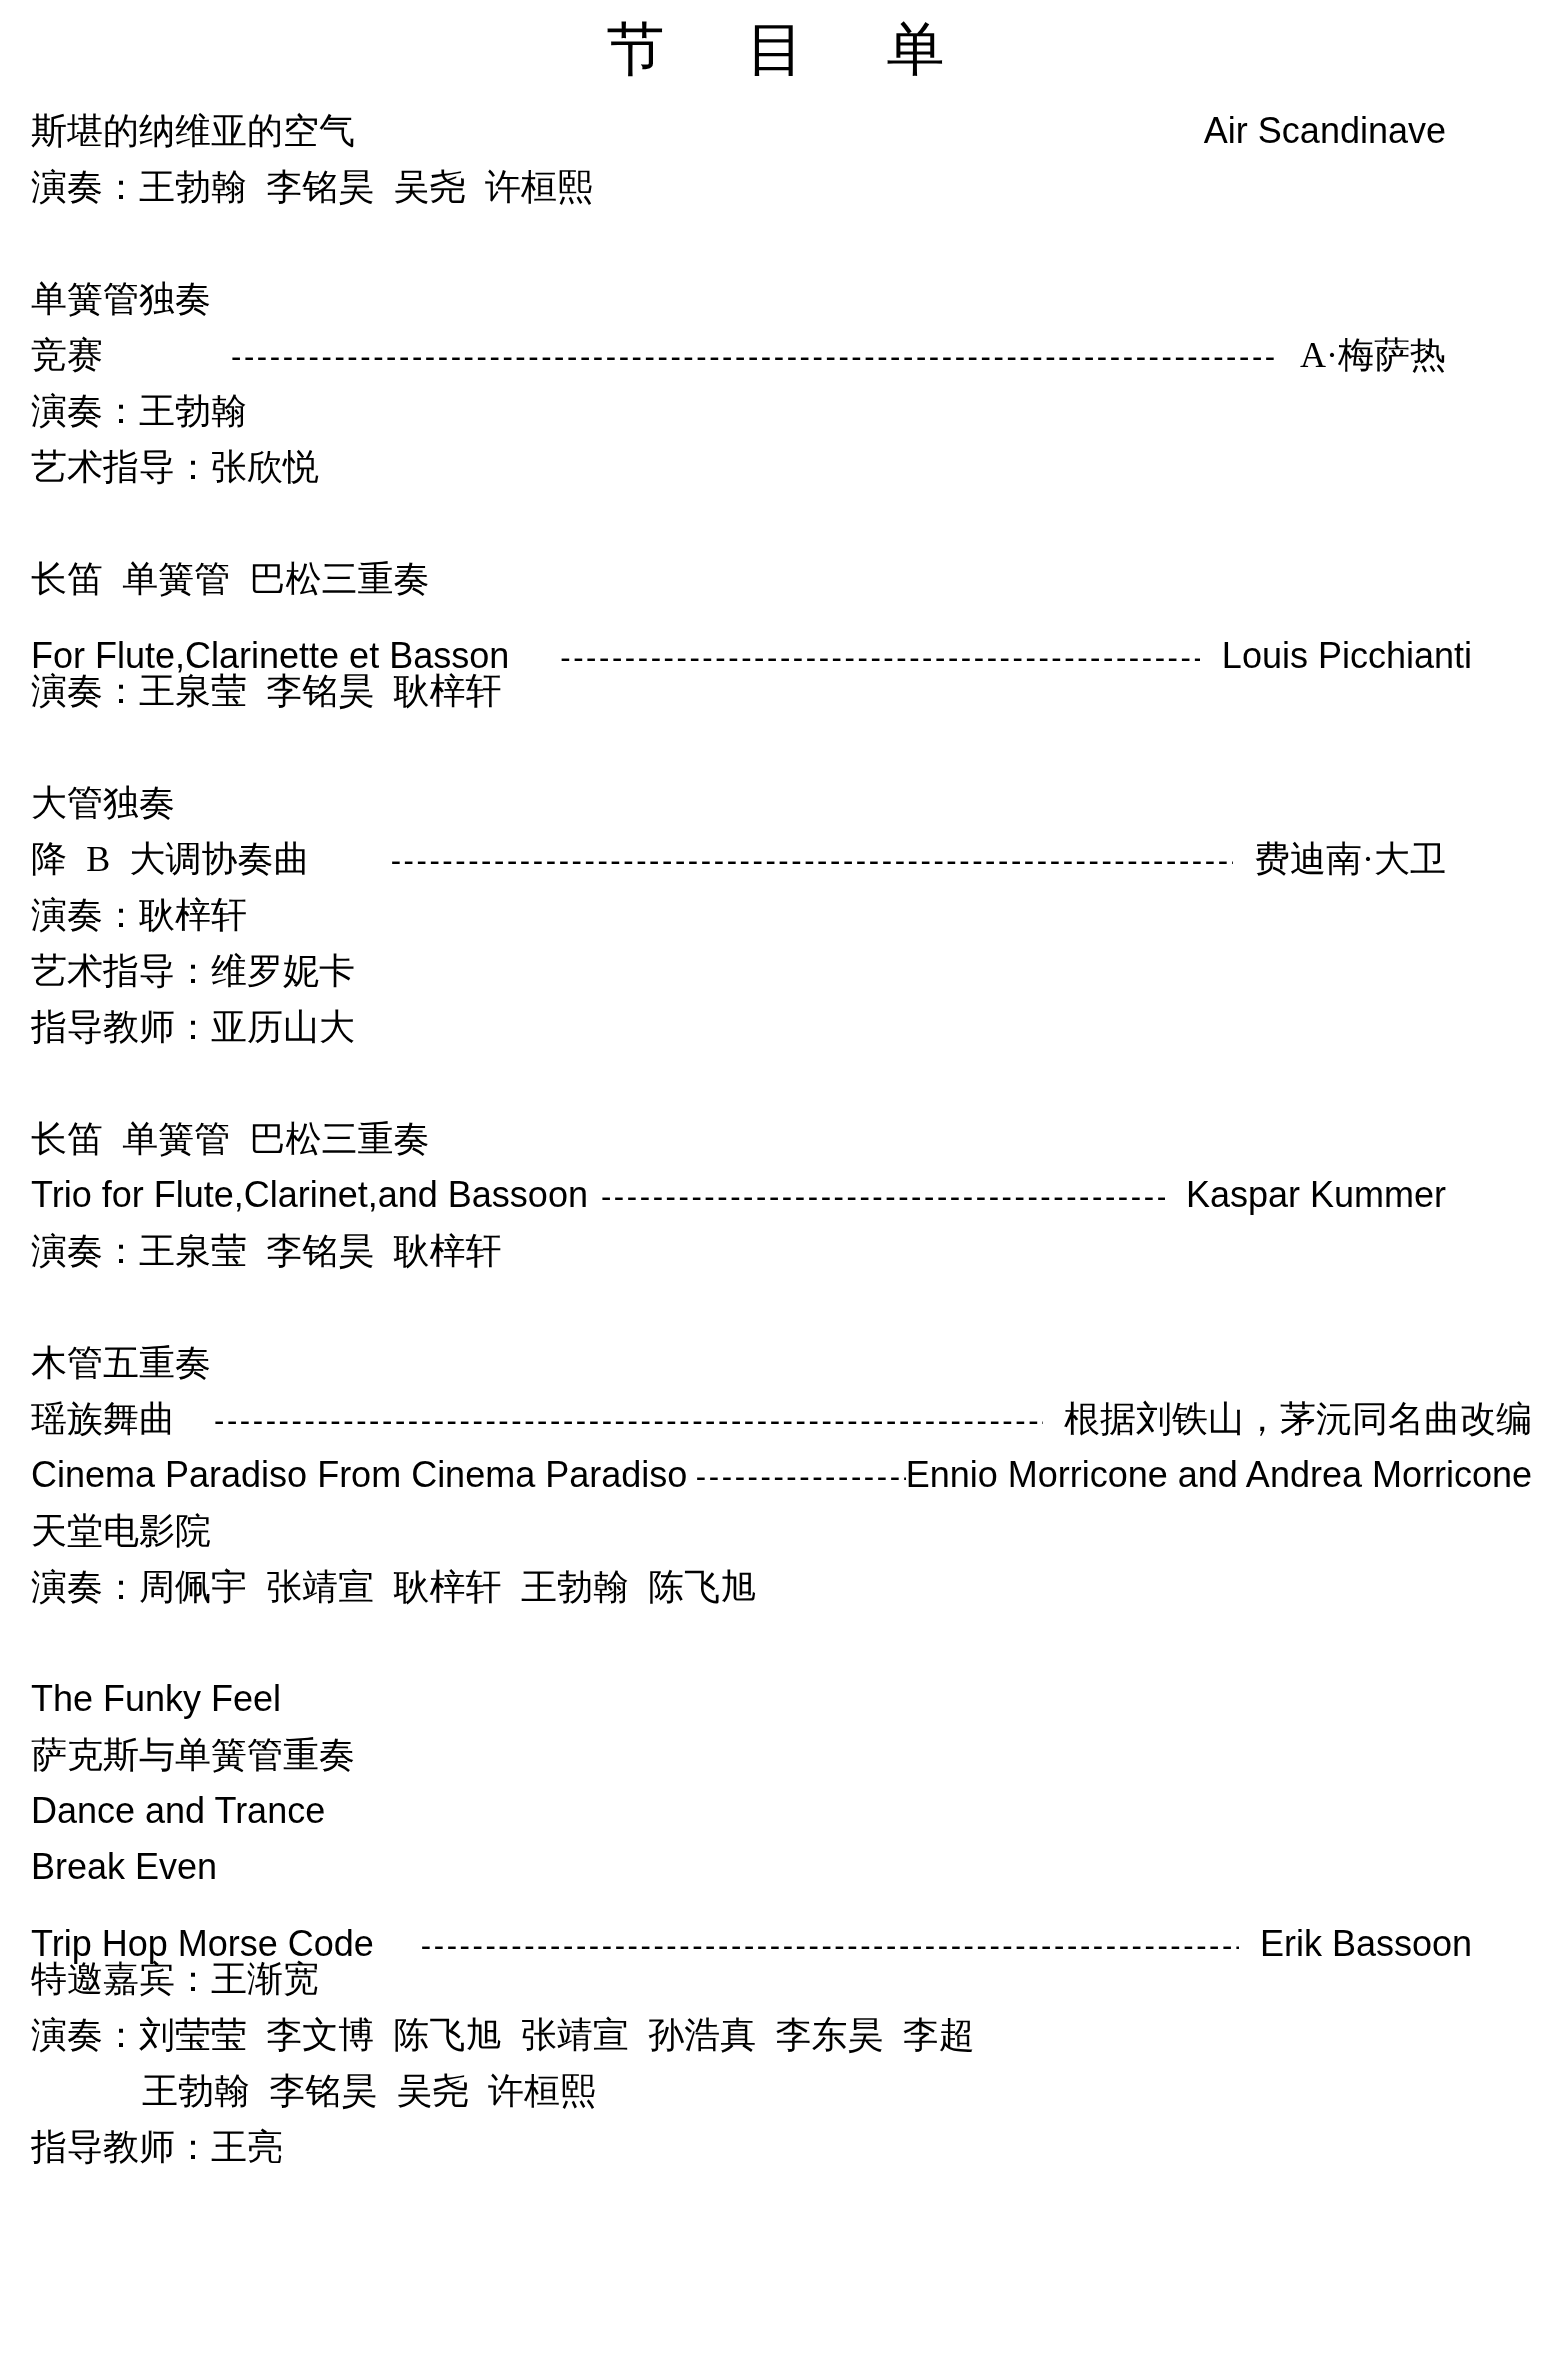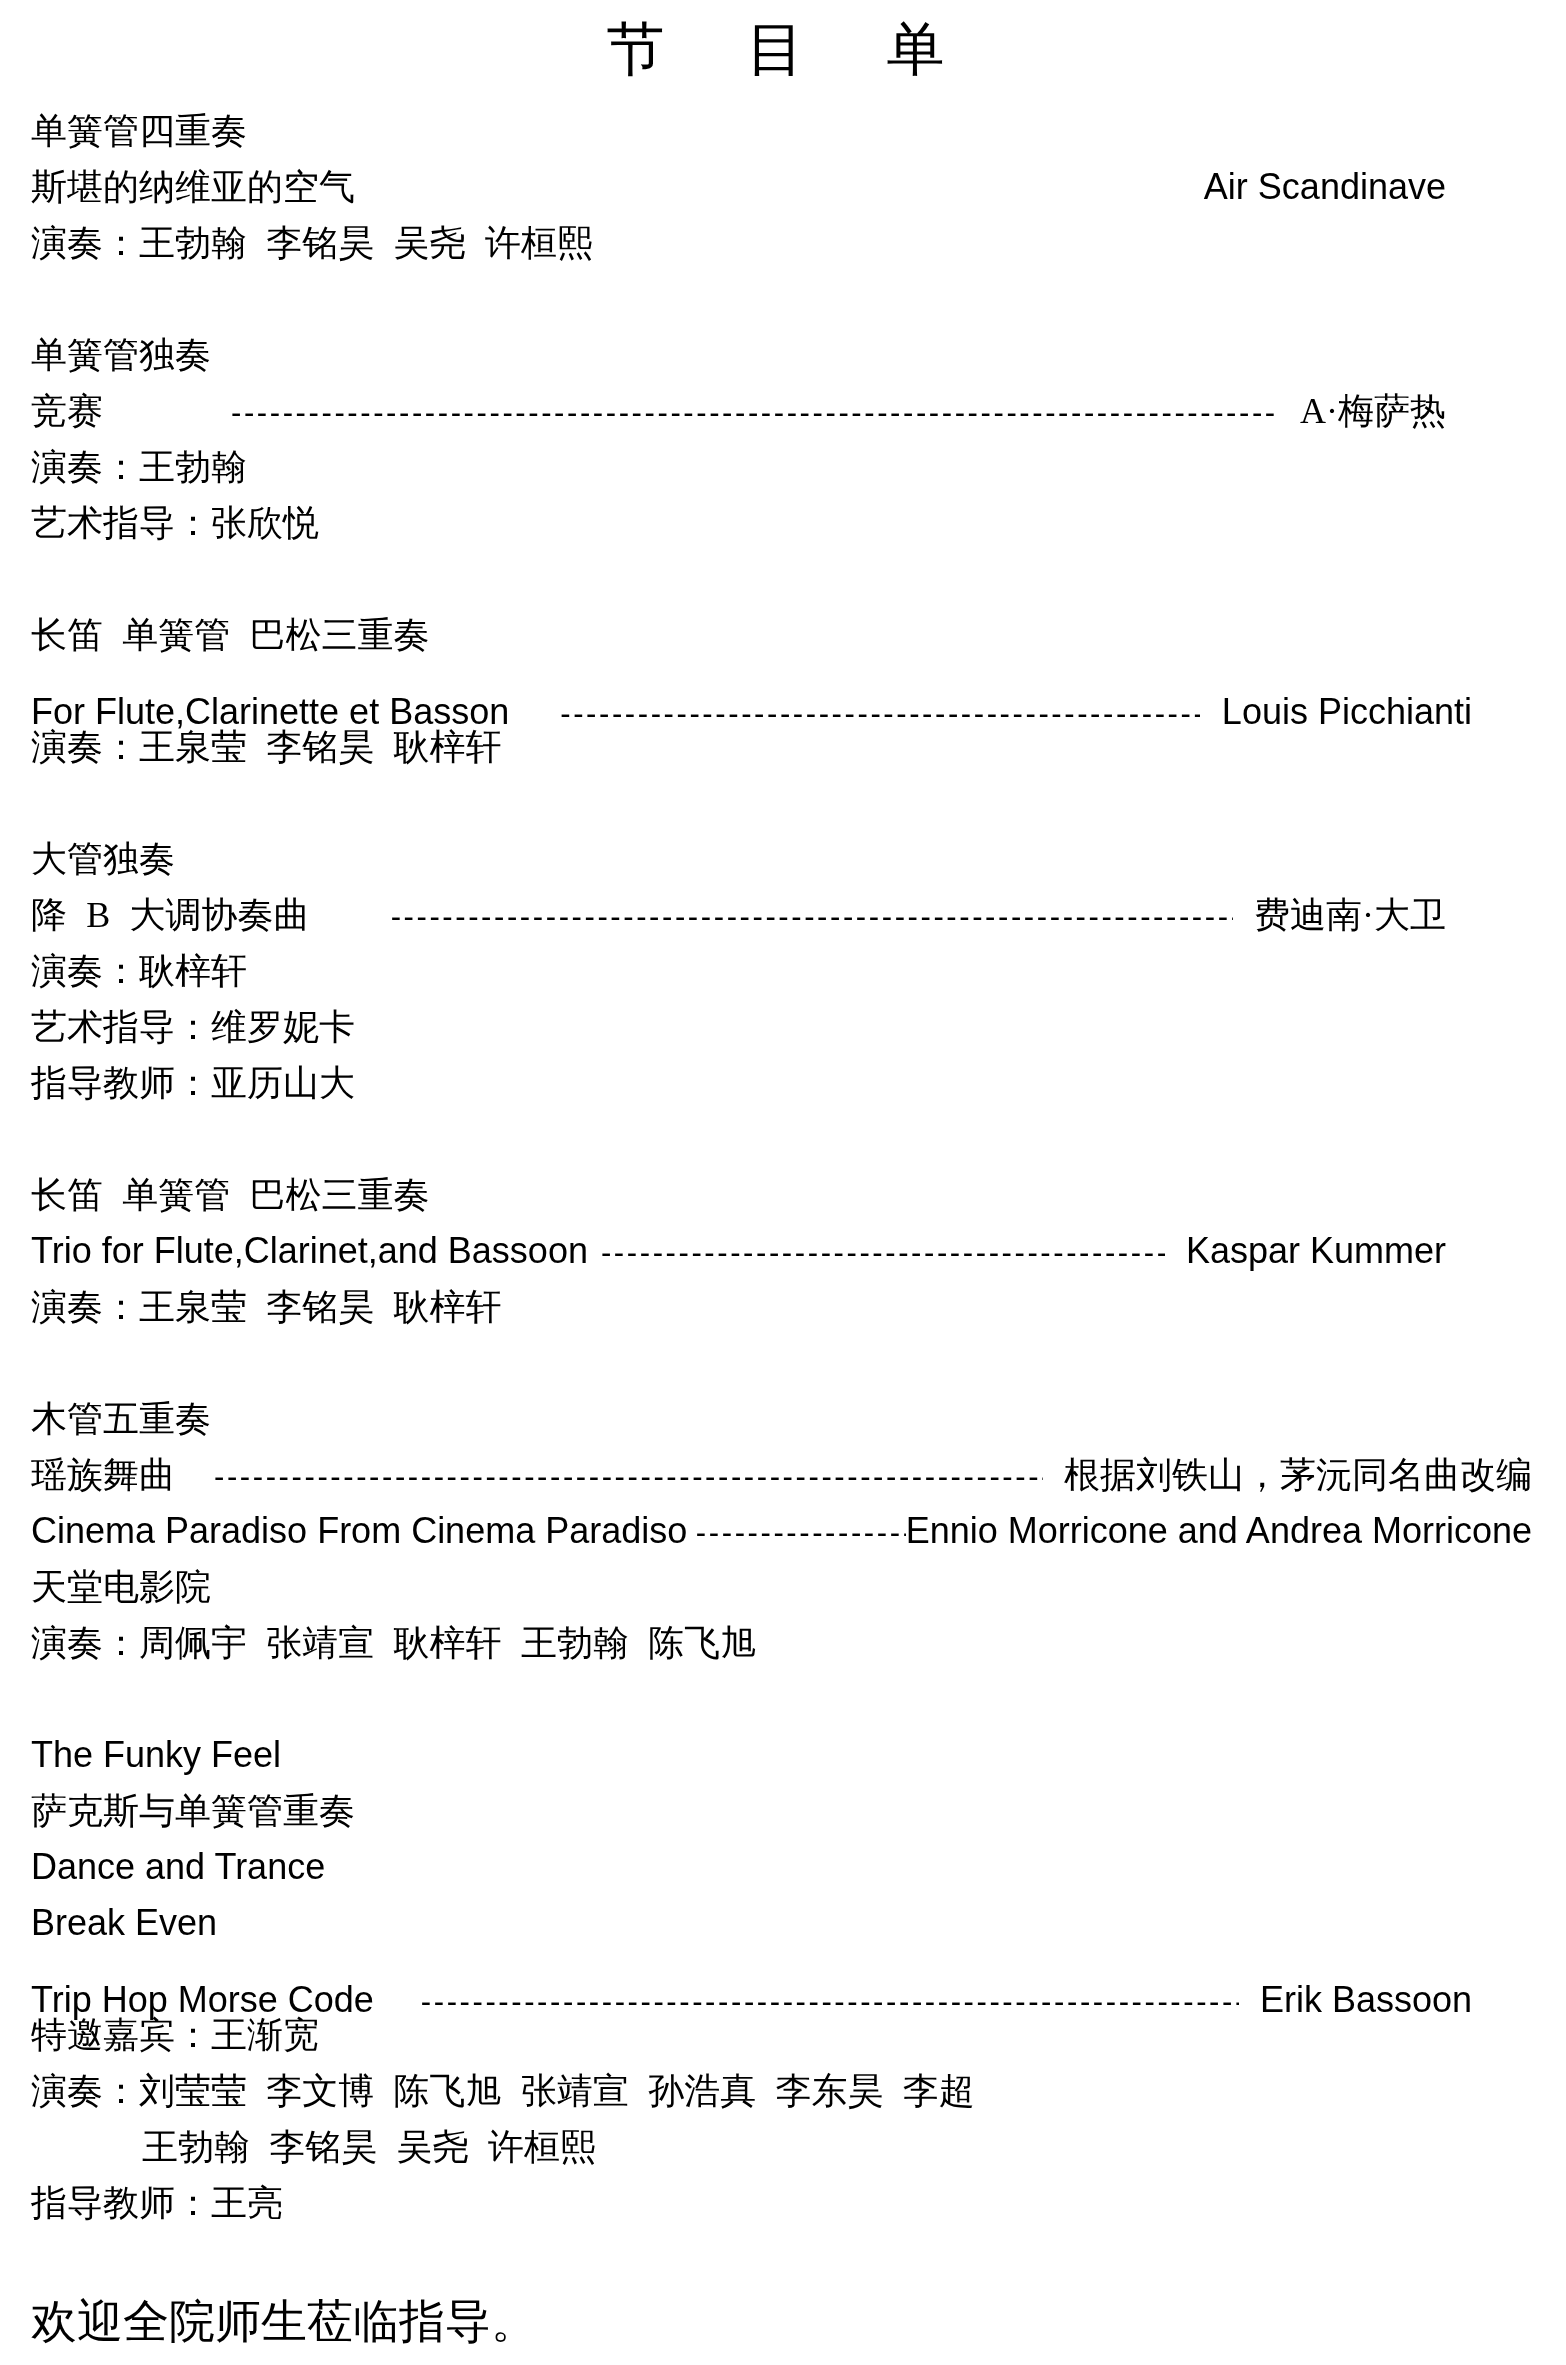--- a/index.html
+++ b/index.html
@@ -69,21 +69,20 @@
   }
 </style>
 </head>
 <body>
 
 <div class="page">
 
   <div class="title">节　目　单</div>
 
   <div class="section">
-    <div class="line zh">单簧管四重奏</div>
     <div class="line">
       <span class="zh">斯堪的纳维亚的空气</span>
       <span class="spacer"></span>
       <span class="en rm100">Air Scandinave</span>
     </div>
     <div class="line zh">演奏：王勃翰 李铭昊 吴尧 许桓熙</div>
   </div>
 
   <div class="section">
     <div class="line zh">单簧管独奏</div>
@@ -153,16 +152,15 @@
       <span class="en">Trip Hop Morse Code</span>
       <span class="dashes ml55">------------------------------------------------------------------------------------------------------------------------------------------------------------------</span>
       <span class="en rm70">Erik Bassoon</span>
     </div>
     <div class="line zh">特邀嘉宾：王渐宽</div>
     <div class="line zh">演奏：刘莹莹 李文博 陈飞旭 张靖宣 孙浩真 李东昊 李超</div>
     <div class="line zh indent">王勃翰 李铭昊 吴尧 许桓熙</div>
     <div class="line zh">指导教师：王亮</div>
   </div>
 
-  <div class="closing">欢迎全院师生莅临指导。</div>
 
 </div>
 
 
 </body></html>

